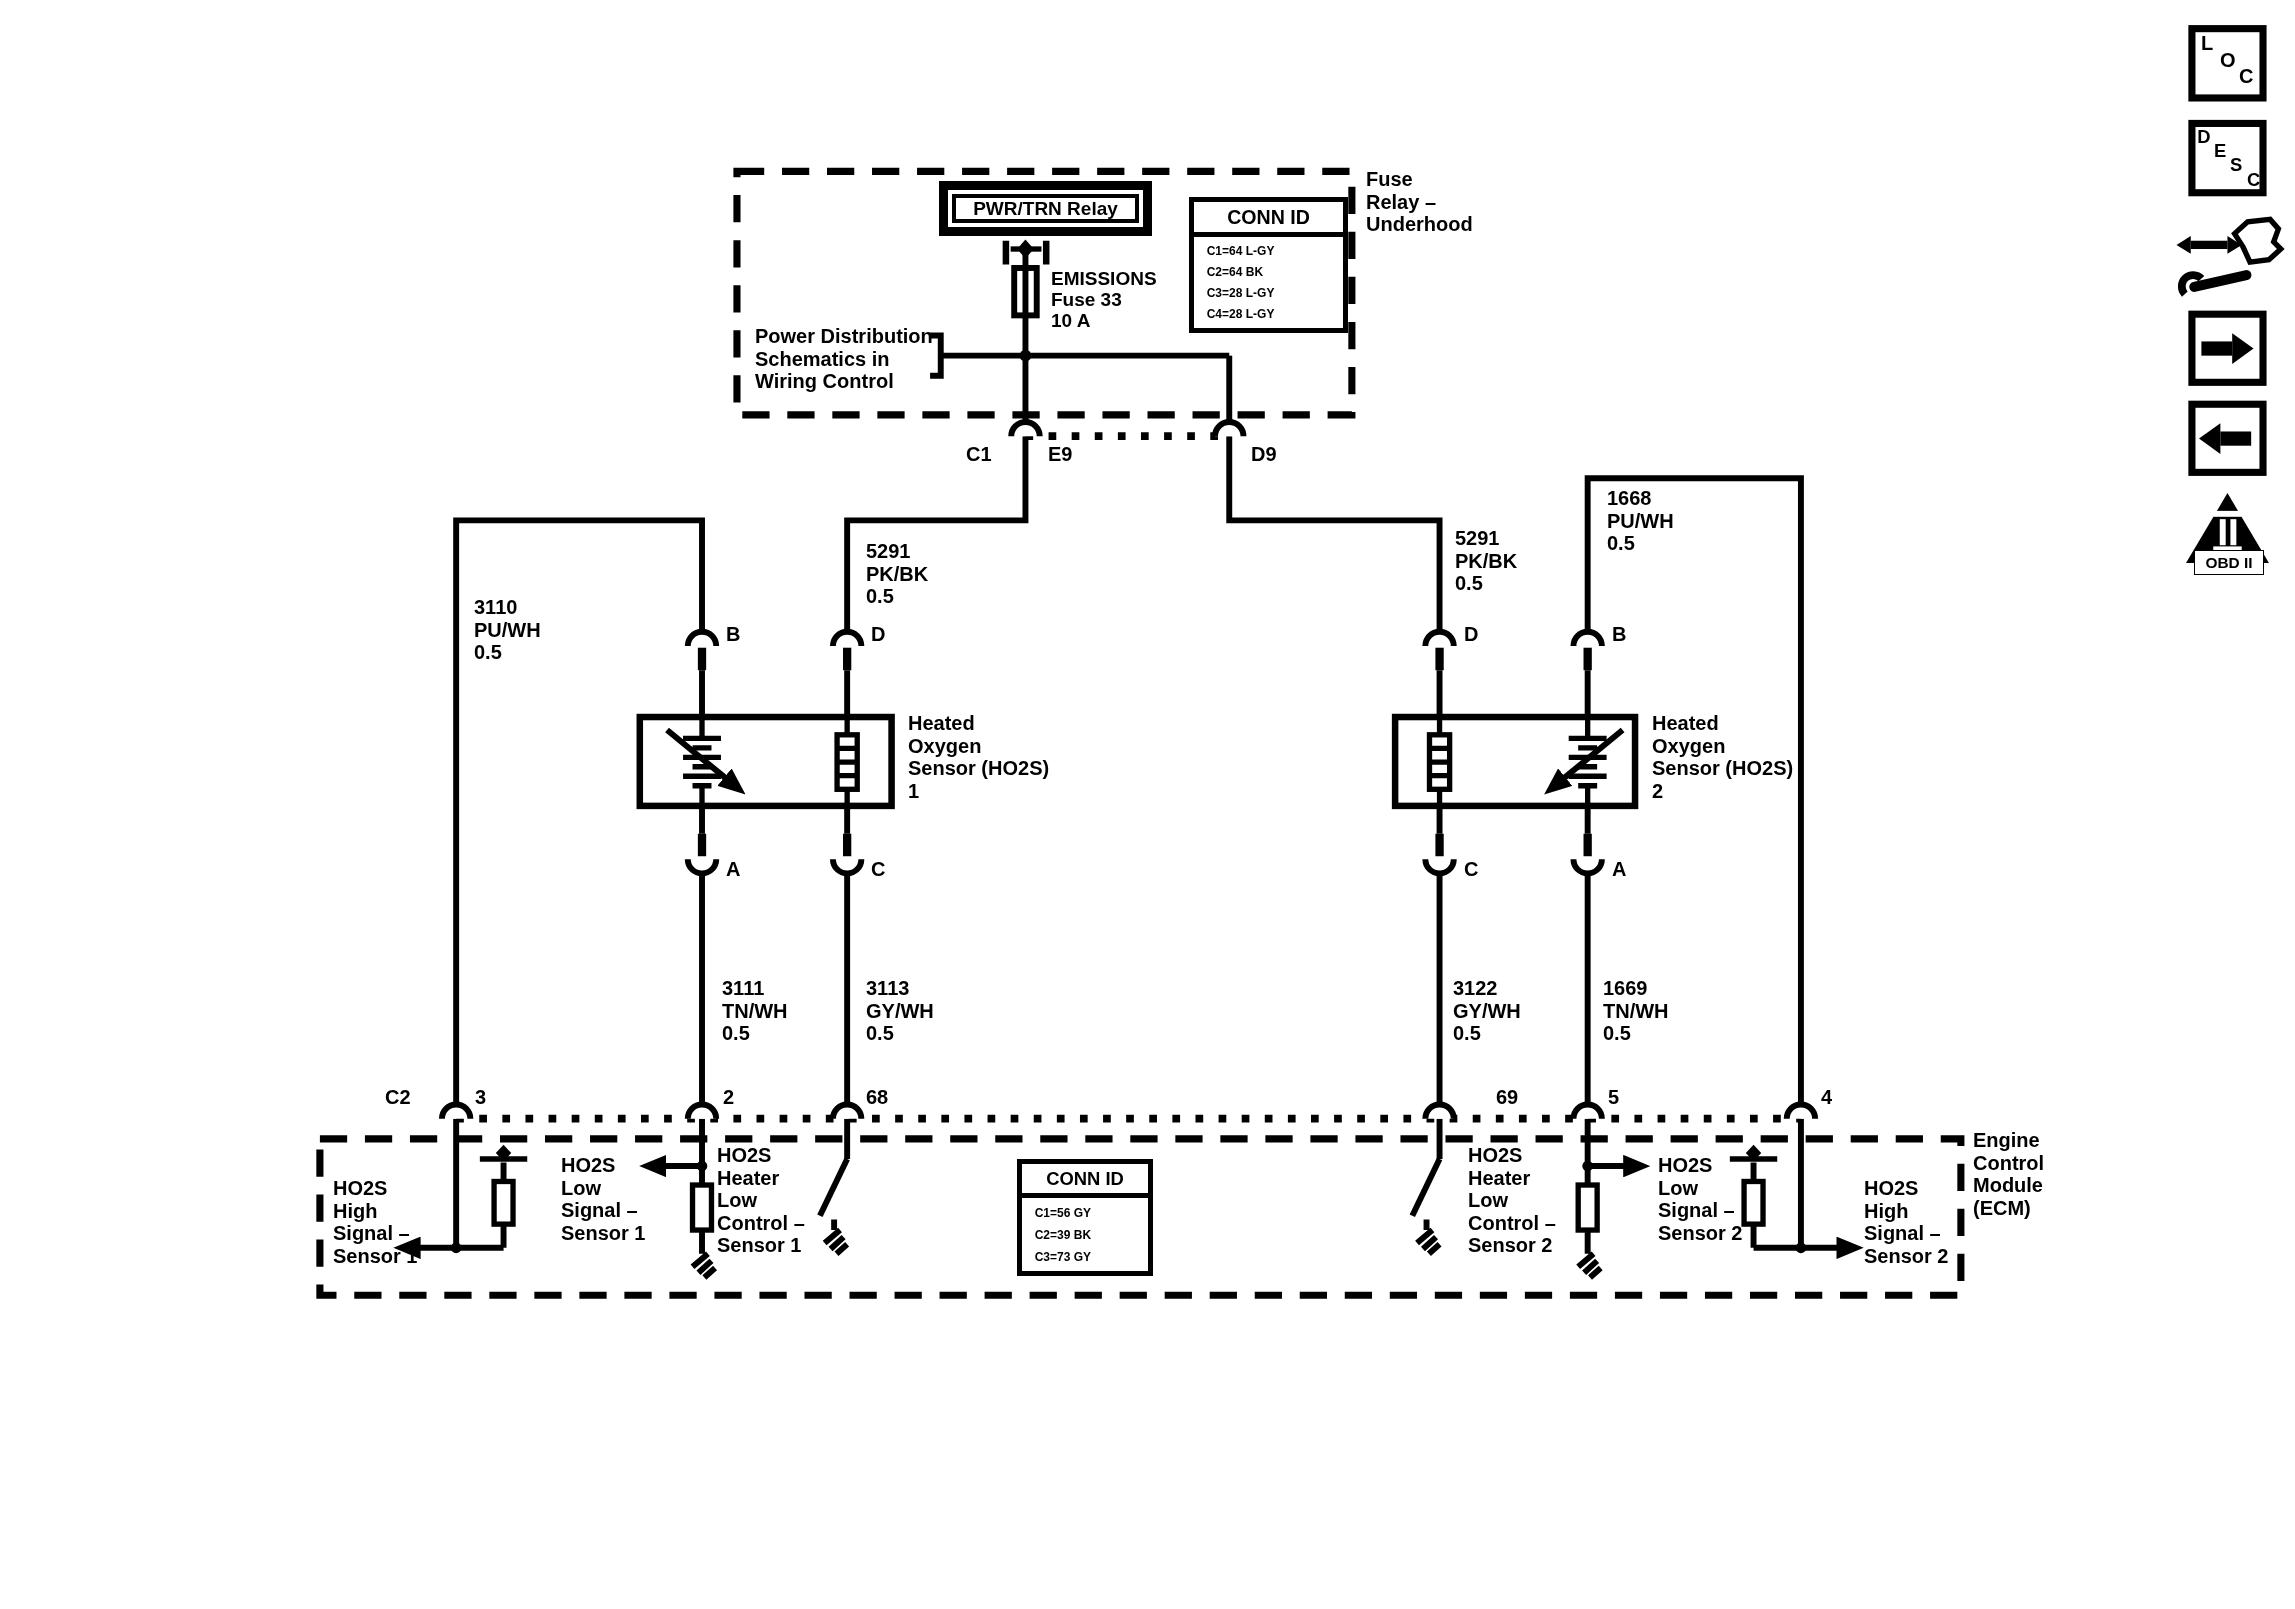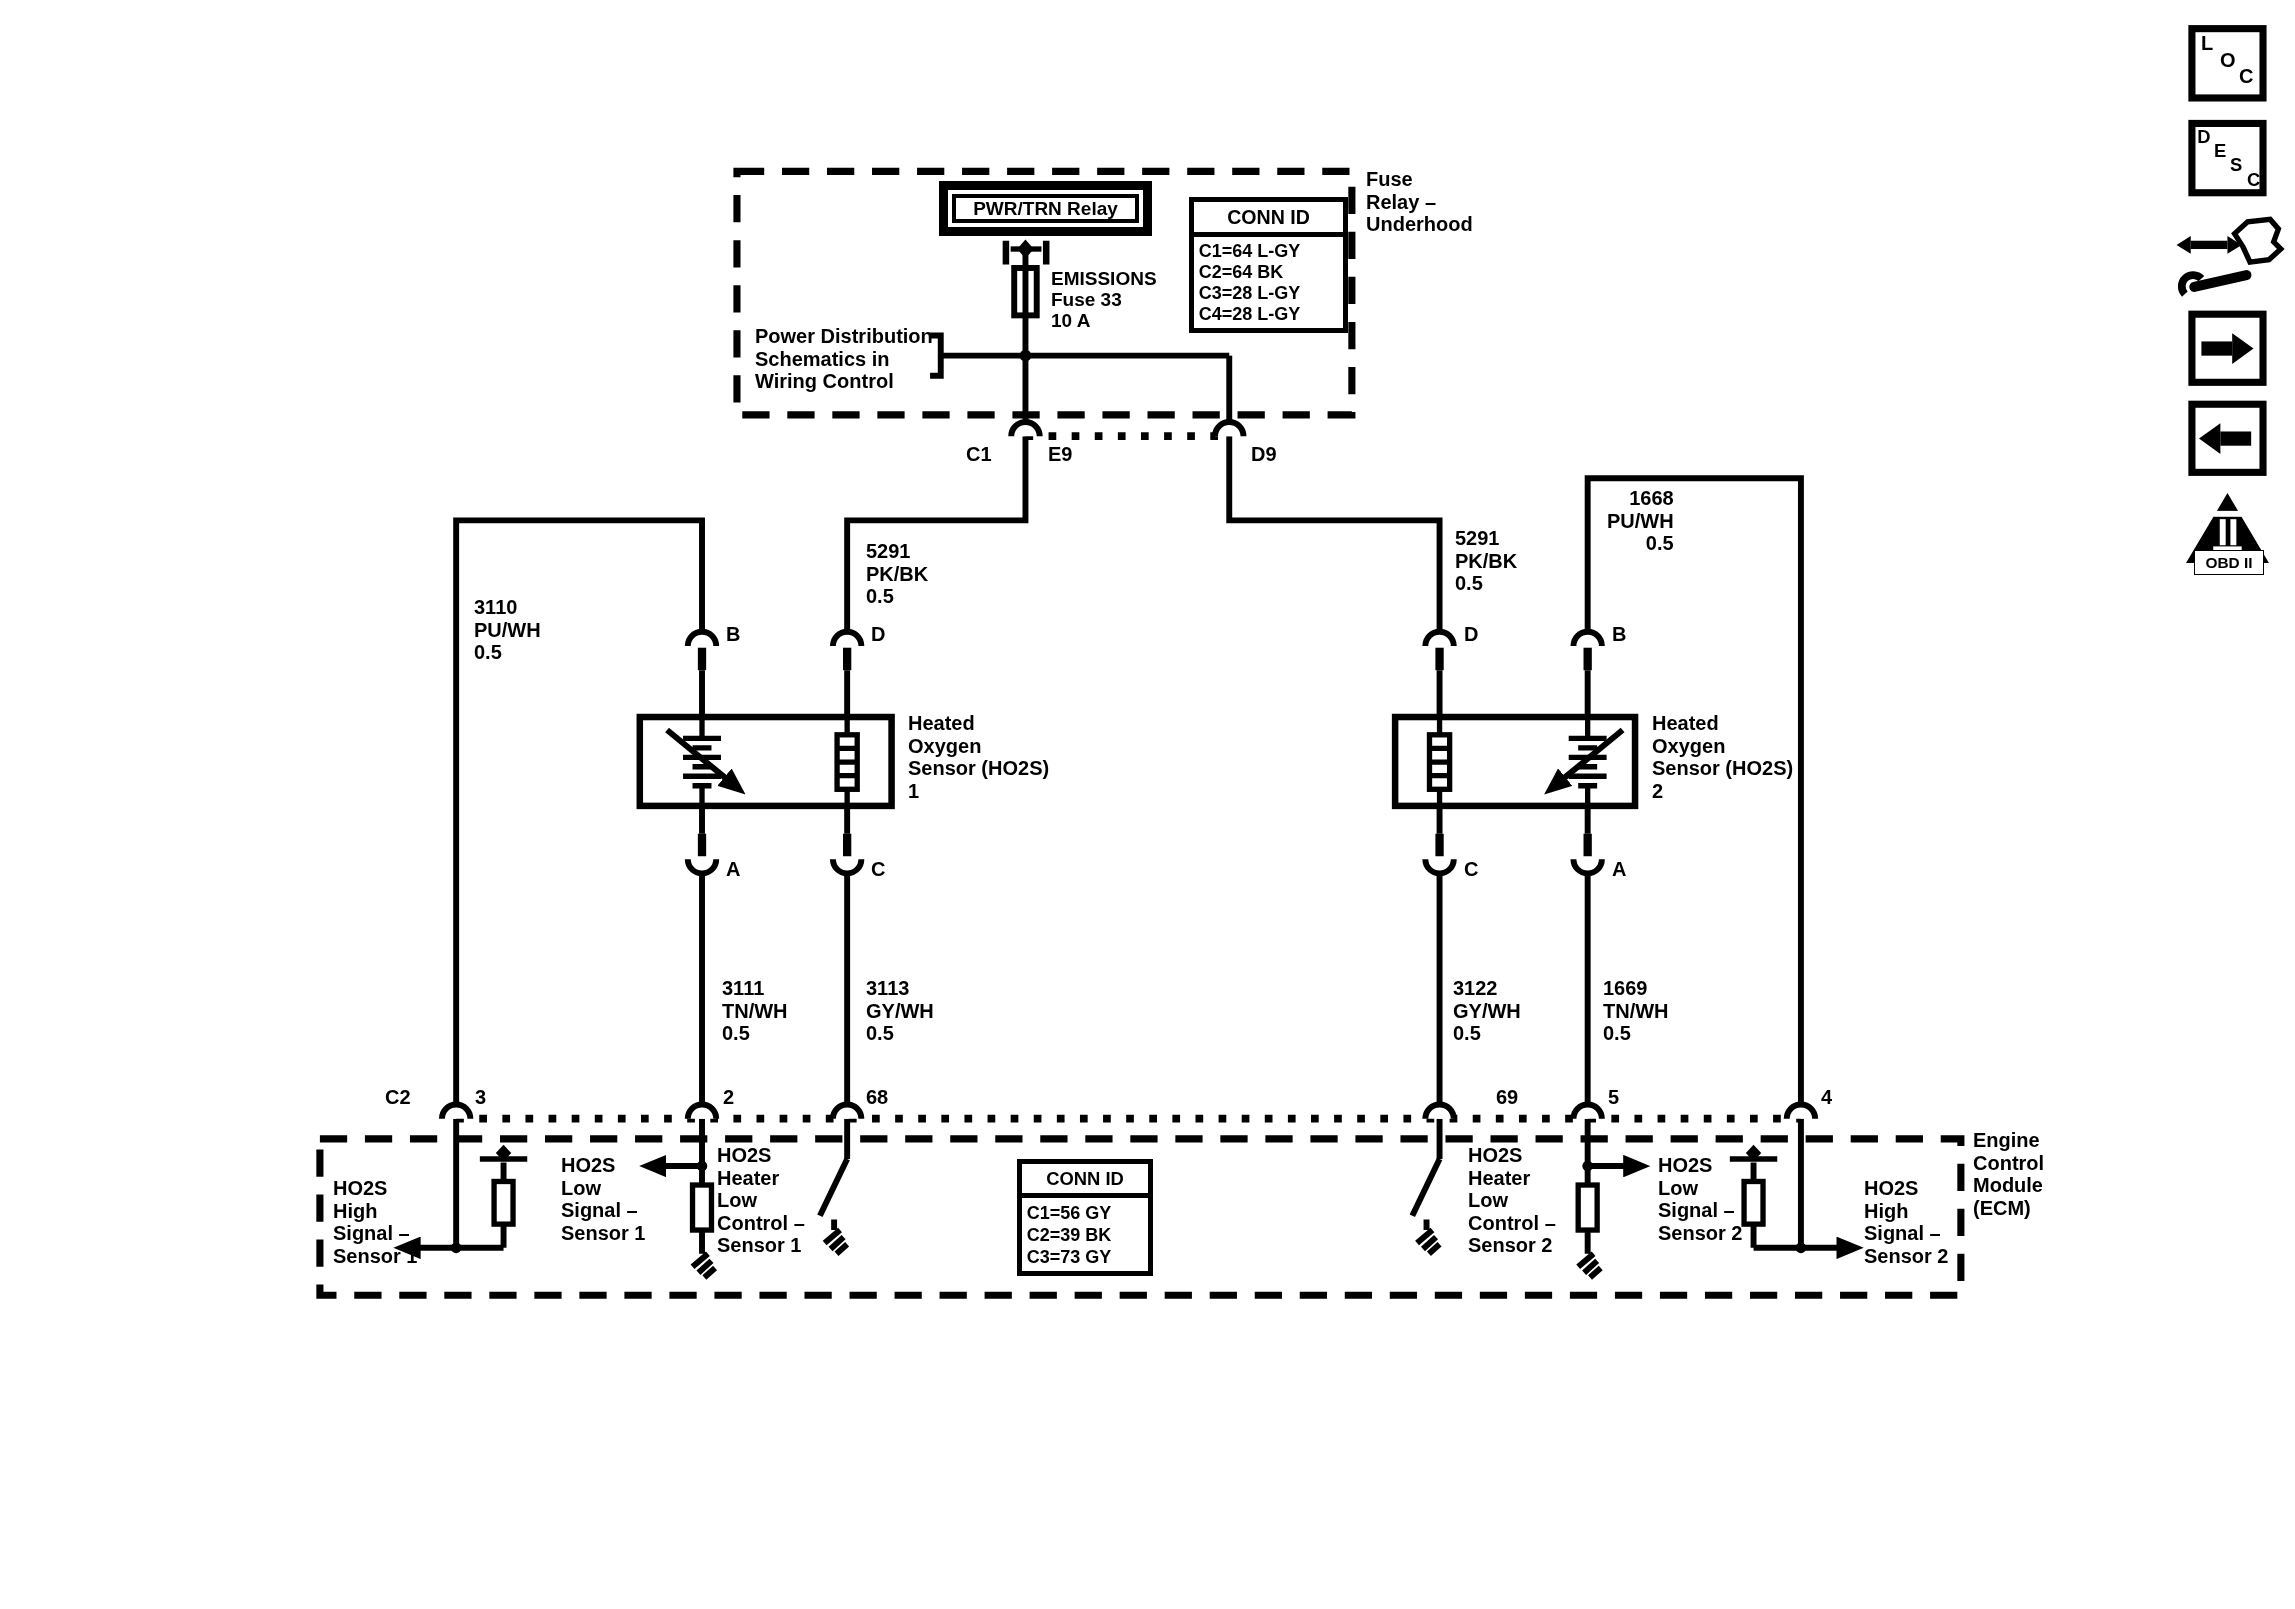--- a/index.html
+++ b/index.html
@@ -1,20 +1,20 @@
 <!DOCTYPE html>
 <html style="font-size:9.5px"><head>
 <meta charset="utf-8">
 <style>
   html,body{margin:0;padding:0;background:#ffffff;}
   .canvas{position:relative;width:2295px;height:1610px;background:#ffffff;
           font-family:"Liberation Sans",sans-serif;color:#000;overflow:hidden;}
   svg{position:absolute;left:0;top:0;}
   .t{position:absolute;font-weight:bold;font-size:20px;line-height:22.5px;white-space:nowrap;}
-  .sm{font-size:18px;line-height:21px;}
+  .sm{font-size:12px;line-height:21px;margin-left:8px;}
   .rt{text-align:left;}
   
   .tbl{position:absolute;border:5.3px solid #000;background:#fff;}
   .tbl .hd{border-bottom:5.3px solid #000;font-weight:bold;text-align:center;padding:3.6px 2.4px;}
   .tbl .bd{padding:3.6px 4.7px;font-weight:bold;}
   
   .relay{position:absolute;left:939px;top:181px;width:213px;height:55px;border:9px solid #000;background:#fff;box-sizing:border-box;display:flex;}
   .relay .inner{flex:1;margin:4.1px;border:4.1px solid #000;display:flex;align-items:center;justify-content:center;font-weight:bold;font-size:19px;white-space:nowrap;}
   
   .icon{position:absolute;left:2189px;width:78px;}
@@ -265,21 +265,21 @@
   <div class="t" style="left:866px;top:540px;">
       <div>5291</div>
       <div>PK/BK</div>
       <div>0.5</div>
     </div>
   <div class="t" style="left:1455px;top:527px;">
       <div>5291</div>
       <div>PK/BK</div>
       <div>0.5</div>
     </div>
-  <div class="t" style="left:1607px;top:487px;text-align:right;">
+  <div class="t" style="left:1607px;top:487px;">
       <div>1668</div>
       <div>PU/WH</div>
       <div>0.5</div>
     </div>
   <div class="t" style="left:722px;top:977px;">
       <div>3111</div>
       <div>TN/WH</div>
       <div>0.5</div>
     </div>
   <div class="t" style="left:866px;top:977px;">

